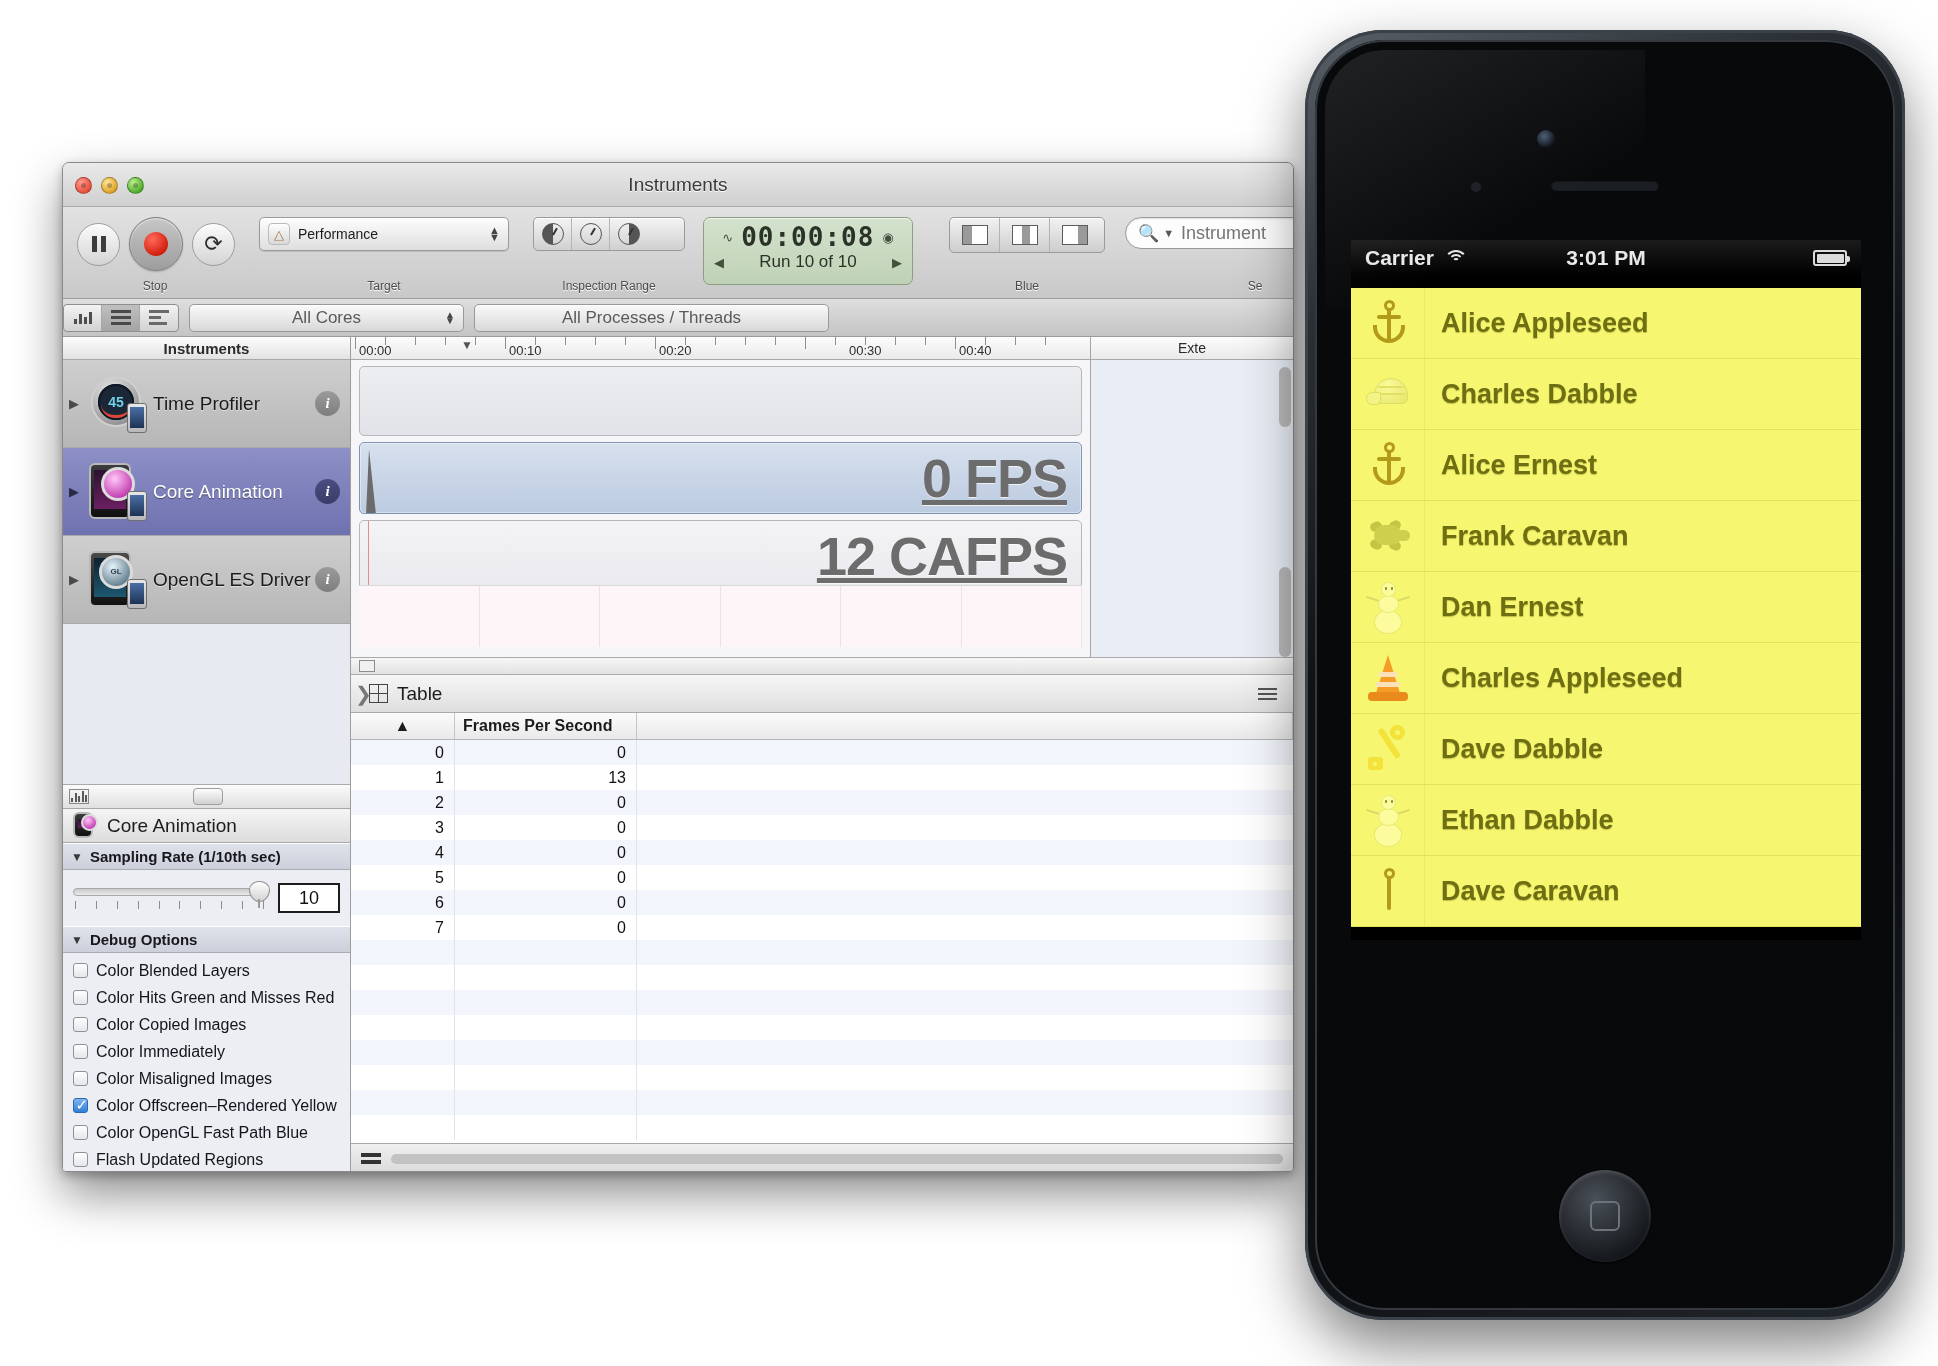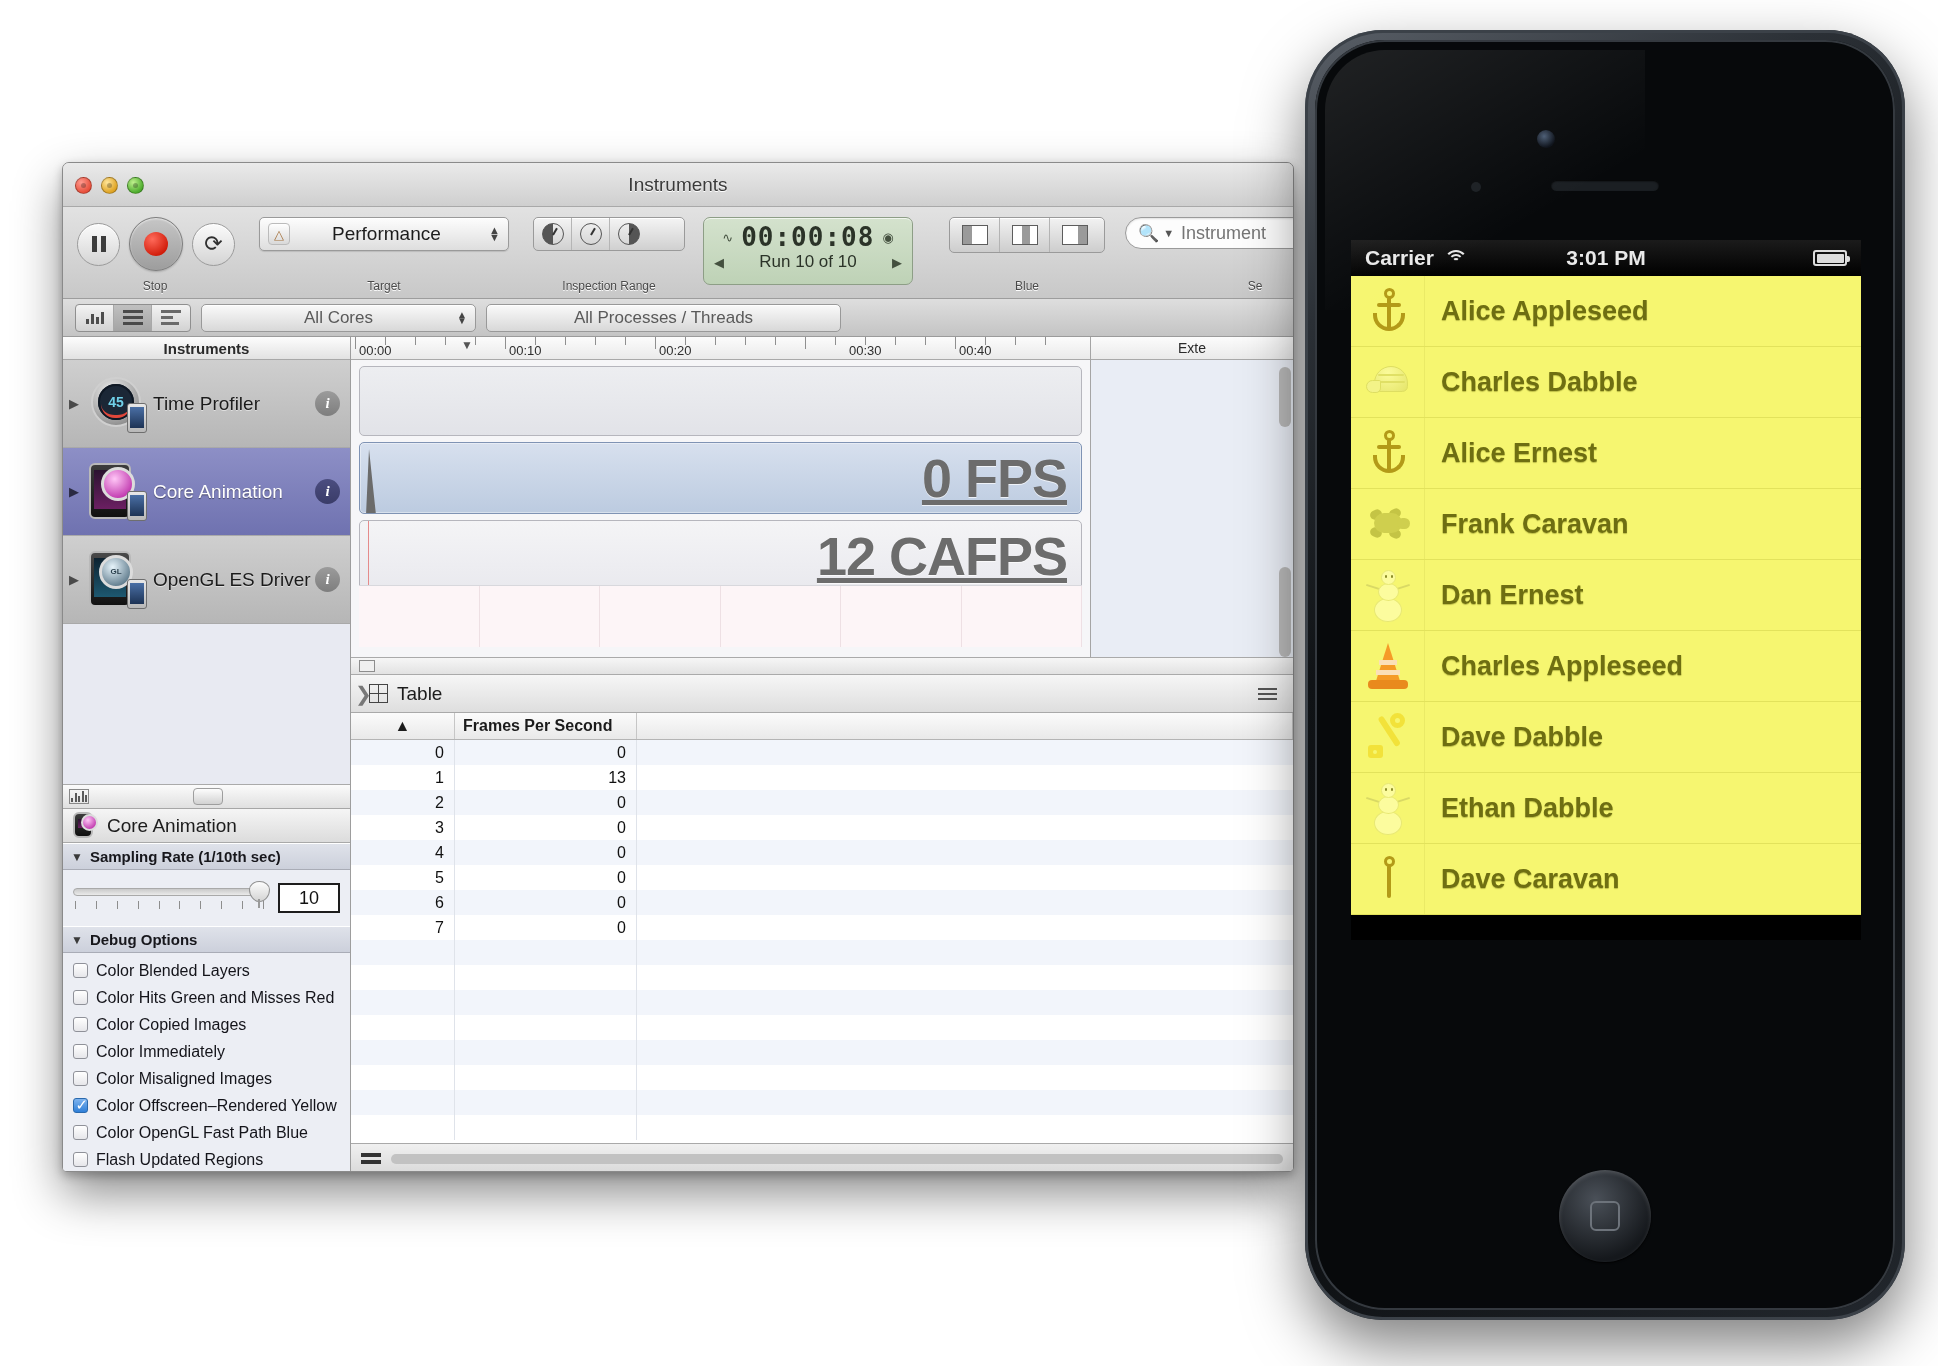--- a/index.html
+++ b/index.html
@@ -72,21 +72,21 @@
     height: 34px; border-radius: 5px;
     background: linear-gradient(#fdfdfd,#dedede);
     border: 1px solid #9a9a9a; display: flex; align-items: center;
     padding: 0 8px; box-shadow: inset 0 1px 0 #fff, 0 1px 1px rgba(0,0,0,.12);
   }
   .popup .ico {
     width: 22px; height: 22px; margin-right: 8px; border-radius: 4px;
     background: linear-gradient(#fefefe,#d9d9d9); border:1px solid #bbb;
     display:flex;align-items:center;justify-content:center; font-size:13px; color:#a4713c;
   }
-  .popup .lbl { flex: 1; font-size: 19px; color: #1c1c1c; margin-left: 34px; }
+  .popup .lbl { flex: 1; font-size: 14px; color: #1c1c1c; }
   .steppers { display:flex; flex-direction: column; line-height: 7px; font-size: 11px; color:#444; }
 
   .irbtns { display: flex; background: linear-gradient(#f4f4f4,#d0d0d0);
     border: 1px solid #9a9a9a; border-radius: 5px; overflow: hidden; box-shadow: inset 0 1px 0 #fff; }
   .irbtns .b {
     width: 38px; height: 32px; display:flex; align-items:center; justify-content:center;
     border-right: 1px solid #b5b5b5; font-size: 19px; color:#3a3a3a;
   }
   .irbtns .b:last-child { border-right: none; }
   .clockcircle { width:22px;height:22px;border-radius:50%;border:1.6px solid #555; position:relative;}
@@ -122,21 +122,21 @@
   .searchbox .sicon { color:#575757; font-size:17px; margin-right:4px; }
   .searchbox .stri { font-size:11px; color:#555; margin-right:7px; }
   .searchbox input {
     border:none; outline:none; background:transparent; font-size:18px; color:#8a8a8a;
     font-family:"Liberation Sans",sans-serif; width: 190px;
   }
 
   
   .filterbar {
     position: relative; height: 38px; background: linear-gradient(#dedede,#c4c4c4);
-    border-bottom: 1px solid #9b9b9b; display: flex; align-items: center; padding: 0 12px; gap: 10px;
+    border-bottom: 1px solid #9b9b9b; display: flex; align-items: center; padding: 0 0; gap: 10px;
   }
   .segs { display:flex; border:1px solid #8f8f8f; border-radius:4px; overflow:hidden;
     background: linear-gradient(#f3f3f3,#d2d2d2); }
   .segs .s { width: 38px; height: 26px; border-right:1px solid #a8a8a8;
     display:flex;align-items:center;justify-content:center; font-size:14px; color:#444; }
   .segs .s:last-child{border-right:none;}
   .segs .s.on { background: linear-gradient(#c0c0c0,#a4a4a4); }
   .minibars { display:flex; gap:2px; align-items:flex-end; height:13px; }
   .minibars i { width:3px; background:#4d4d4d; display:block; }
   .lines3 { display:flex;flex-direction:column;gap:3px; }
@@ -360,21 +360,21 @@
     border-radius: 50%; }
   .wifi .a1 { width: 24px; height: 24px; top: 0; }
   .wifi .a2 { width: 15px; height: 15px; top: 4px; }
   .wifi .a3 { width: 7px; height: 7px; top: 8px; }
   .statusbar .clock { position:absolute; left:0; right:0; text-align:center; }
   .battery { margin-left:auto; width: 34px; height: 16px; border: 2px solid #dcdcdc; border-radius:3px;
     position:relative; }
   .battery::after{content:"";position:absolute;right:-5px;top:4px;width:3px;height:6px;background:#dcdcdc;border-radius:0 2px 2px 0;}
   .battery .fill{position:absolute;left:1.5px;top:1.5px;bottom:1.5px;right:1.5px;background:#dcdcdc;border-radius:1px;}
 
-  .list { background: #15803d; }
+  .list { background: #15803d; margin-top: 12px; }
   .lrow { height: 71px; display:flex; align-items:center; border-bottom: 1px solid #e2e25c;
     background: #f6f670; }
   .lcell-ic { width: 74px; height: 100%; display:flex; align-items:center; justify-content:center;
     border-right: 1px solid #eaea66; }
   .lname { font-size: 27px; font-weight: bold; color: #6e6e12; padding-left: 16px;
     text-shadow: 0 1px 1px rgba(120,120,20,.45); font-family: "Liberation Sans", sans-serif; }
 
   
   .ic-anchor { width:40px; height:46px; position:relative; }
   .ic-anchor .ring { position:absolute; left:16px; top:0; width:11px;height:11px;border-radius:50%;

